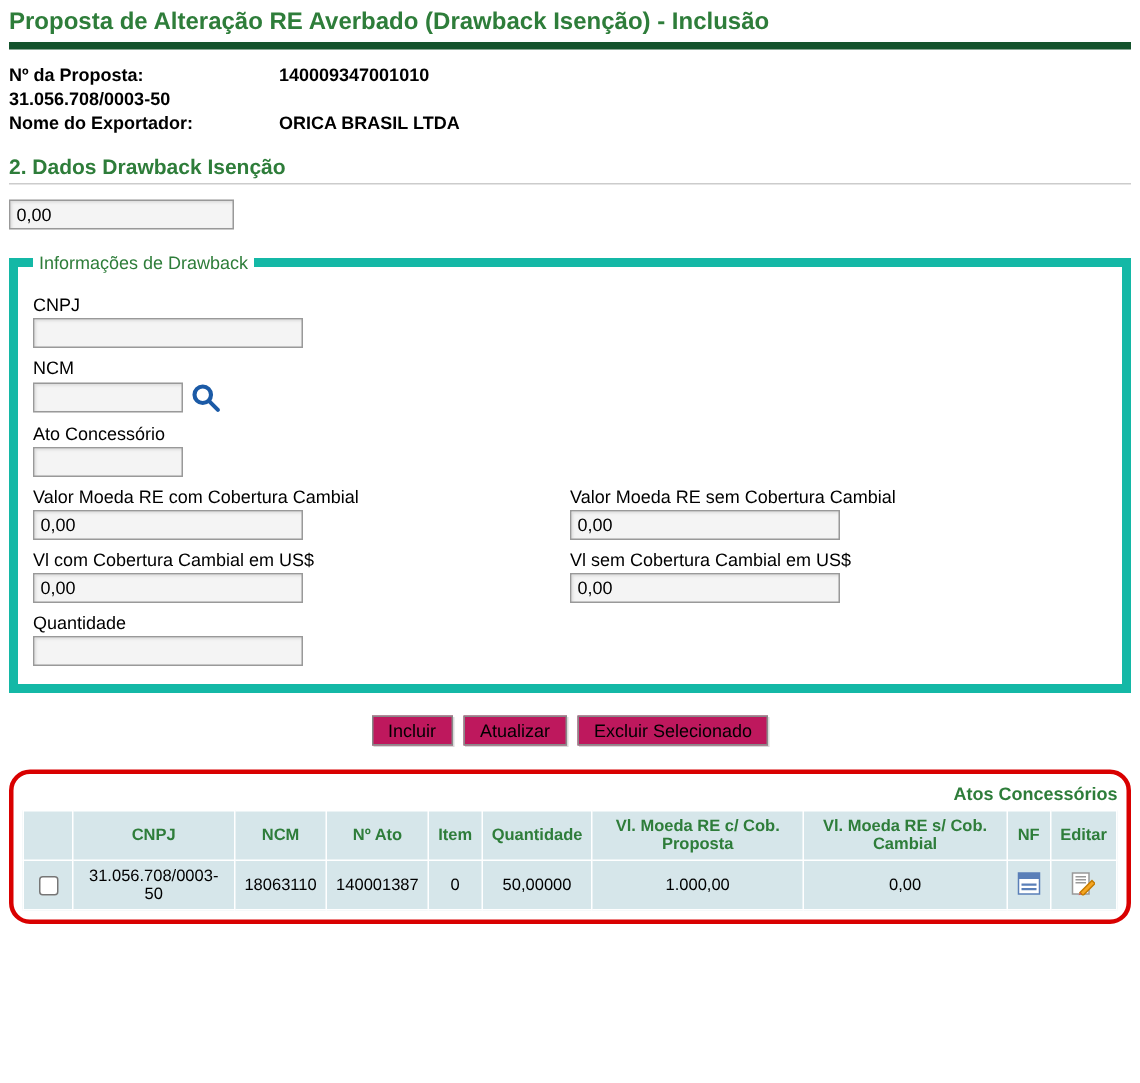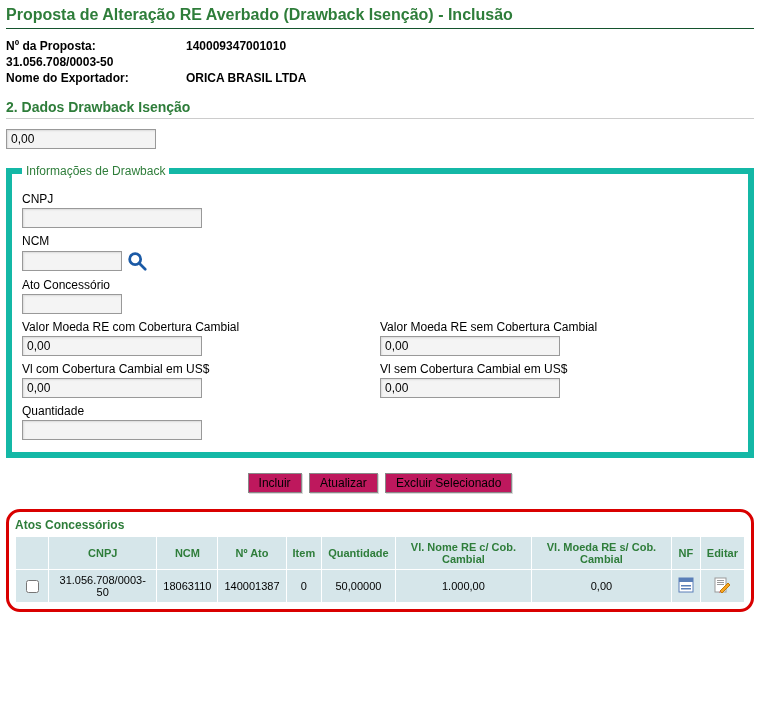--- a/index.html
+++ b/index.html
@@ -9,21 +9,21 @@
     margin: 0;
     padding: 6px;
     color: #000;
     width: 760px;
     box-sizing: border-box;
   }
   .title {
     color: #2e7d3a;
     font-size: 16px;
     font-weight: bold;
-    border-bottom: 1px solid #14532d;
+    border-bottom: 5px solid #14532d;
     padding-bottom: 4px;
     margin-bottom: 10px;
   }
   .info-row {
     display: flex;
     margin: 2px 0;
     font-weight: bold;
   }
   .info-label {
     width: 180px;
@@ -98,21 +98,21 @@
     cursor: pointer;
     margin: 0 2px;
     box-shadow: 1px 1px 0 rgba(0,0,0,0.15);
   }
   .red-frame {
     border: 3px solid #d90000;
     border-radius: 14px;
     padding: 6px;
   }
   .table-title {
-    text-align: left;
+    text-align: right;
     color: #2e7d3a;
     font-weight: bold;
     margin-bottom: 4px;
   }
   table {
     width: 100%;
     border-collapse: collapse;
     background: #d6e6ea;
   }
   th, td {
@@ -224,21 +224,21 @@
   <div class="table-title">Atos Concessórios</div>
   <table>
     <thead>
       <tr>
         <th></th>
         <th>CNPJ</th>
         <th>NCM</th>
         <th>Nº Ato</th>
         <th>Item</th>
         <th>Quantidade</th>
-        <th>Vl. Nome RE c/ Cob. Cambial</th>
+        <th>Vl. Moeda RE c/ Cob. Proposta</th>
         <th>Vl. Moeda RE s/ Cob. Cambial</th>
         <th>NF</th>
         <th>Editar</th>
       </tr>
     </thead>
     <tbody>
       <tr>
         <td><input type="checkbox" style=""></td>
         <td>31.056.708/0003-50</td>
         <td>18063110</td>

